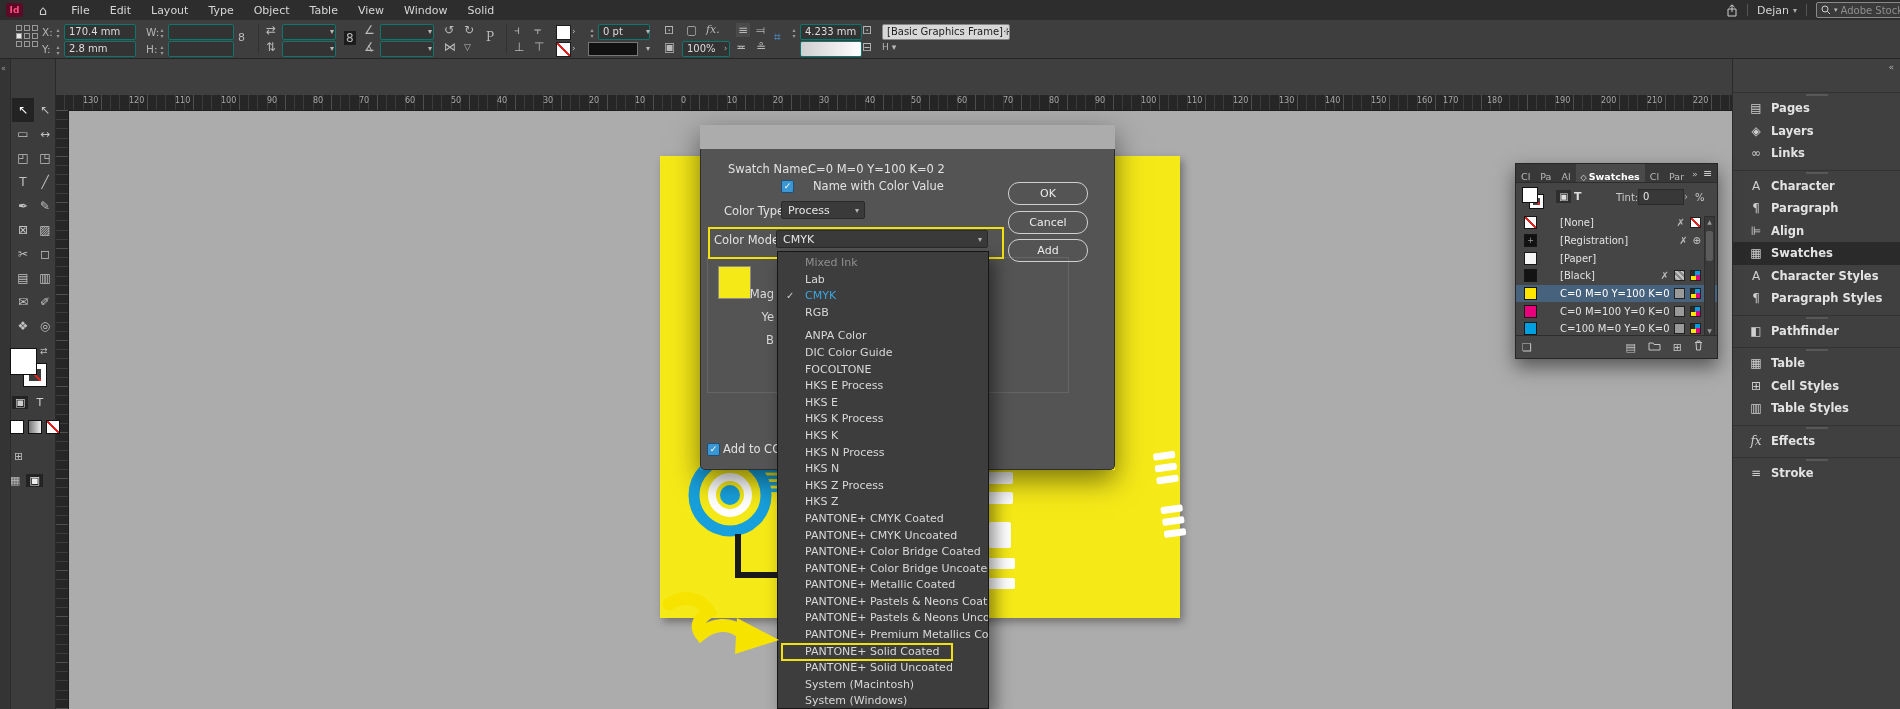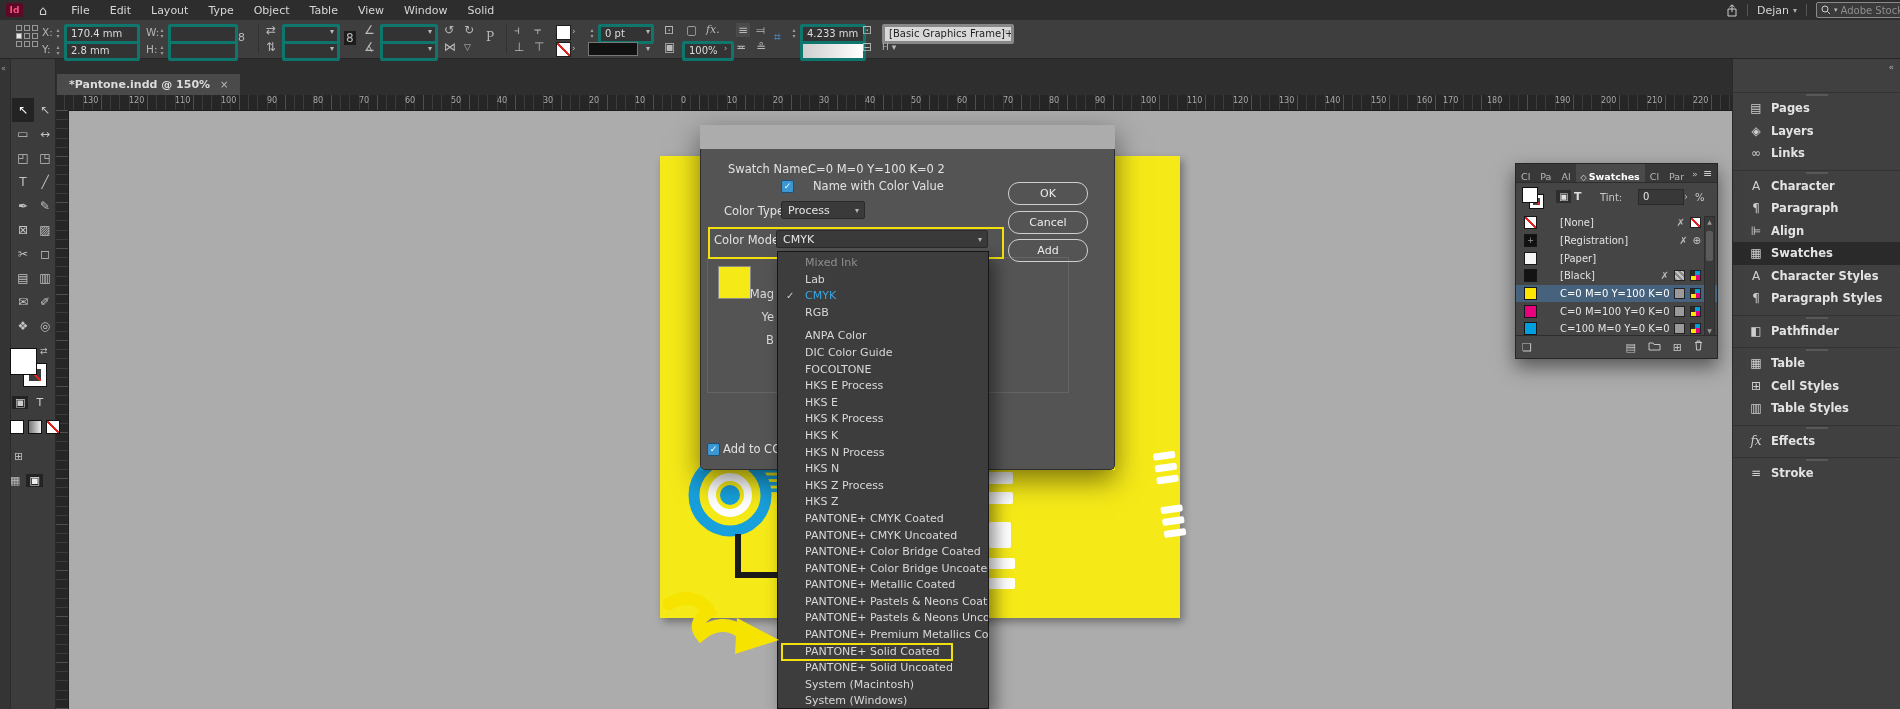--- a/index.html
+++ b/index.html
@@ -20,21 +20,21 @@
   #user-chip{display:flex;align-items:center;gap:4px}
   #user-caret{font-size:8px;color:#aaa}
   #search-box{display:flex;align-items:center;gap:3px;border:1px solid #8a8a8a;border-radius:2px;
               background:#3a3a3a;height:14px;padding:0 4px;width:86px;margin-right:-12px}
   #search-text{color:#8f8f8f;font-size:10px;white-space:nowrap;overflow:hidden}
 
   
   #controlbar{position:absolute;left:0;top:20px;width:1900px;height:38px;background:#3e3e3e;
               border-bottom:1px solid #262626;font-size:10.5px;z-index:89}
   .cb-label{position:absolute;color:#b5b5b5}
-  .cb-field{position:absolute;background:#333;border:3px solid #0f766e;border-radius:2px;height:14px;
+  .cb-field{position:absolute;background:#333;border:1px solid #0f766e;border-radius:2px;height:14px;
             line-height:14px;padding:0 4px;color:#ddd;font-size:10px;white-space:nowrap;overflow:hidden}
   .cb-field.light{background:#d8d8d8;color:#222;border-color:#888}
   .spin{position:absolute;color:#9a9a9a;font-size:6px;line-height:6px;text-align:center;width:8px}
   .cb-icon{position:absolute;color:#b9b9b9;font-size:12px;line-height:14px}
   .cb-icon.blue{color:#4e9fe8}
   .vsep{position:absolute;top:4px;bottom:4px;width:1px;background:#323232}
   #proxy-grid{position:absolute;left:16px;top:5px;display:grid;grid-template-columns:repeat(3,7px);
               grid-auto-rows:7px;gap:1px}
   .pg-dot{width:6px;height:6px;border:1px solid #9a9a9a;background:transparent;box-sizing:border-box}
   .pg-dot.filled{background:#e8e8e8}
@@ -132,21 +132,21 @@
   .ptab.active{background:#4a4a4a;color:#fff;font-weight:bold}
   .tab-diamond{font-size:8px;color:#ddd}
   #sp-tab-overflow{margin-left:auto;padding:0 3px;color:#bbb}
   #sp-tab-menu{padding:0 5px 0 2px;color:#ccc;font-size:11px}
   #sp-controls{position:absolute;left:0;top:18px;right:0;height:32px}
   #sp-proxy-fill{position:absolute;left:6px;top:5px;width:14px;height:14px;background:#fff;border:1px solid #111;z-index:2}
   #sp-proxy-stroke{position:absolute;left:14px;top:13px;width:13px;height:13px;border:3px solid #fff;outline:1px solid #111;
         background:linear-gradient(to top right,transparent 40%,#d22 42%,#d22 58%,transparent 60%);box-sizing:border-box}
   #sp-fmt-container{position:absolute;left:40px;top:8px;background:#2e2e2e;color:#ddd;font-size:10px;padding:1px 3px}
   #sp-fmt-text{position:absolute;left:58px;top:8px;color:#ddd;font-size:11px;font-weight:bold}
-  #sp-tint-label{position:absolute;left:84px;top:10px;color:#c9c9c9}
+  #sp-tint-label{position:absolute;left:100px;top:10px;color:#c9c9c9}
   #sp-tint-field{position:absolute;left:122px;top:7px;width:36px;height:14px;background:#383838;border:1px solid #2a2a2a;
                  color:#e8e8e8;line-height:14px;padding:0 4px}
   #sp-tint-arrow{position:absolute;left:168px;top:9px;color:#bbb}
   #sp-tint-unit{position:absolute;left:179px;top:10px;color:#c9c9c9}
   #sp-rows{position:absolute;left:0;top:50px;right:0}
   .sw-row{position:relative;height:17.7px;display:flex;align-items:center}
   .sw-row.selected{background:#47627d}
   .sw-row.selected .sw-label{color:#fff;font-weight:normal}
   .chip{width:13px;height:13px;border:1px solid #161616;margin-left:8px;flex:0 0 auto;box-sizing:border-box;
         display:flex;align-items:center;justify-content:center;font-size:8px;color:#888}
@@ -355,26 +355,20 @@
       <span class="apply-chip grad"></span>
       <span class="apply-chip none"></span>
     </div>
     <div id="view-row1">⊞</div>
     <div id="view-row2">
       <span>▦</span>
       <span id="screen-mode-active">▣</span>
     </div>
   </div>
 
-  <div id="tabstrip">
-    <div id="doc-tab">
-      <span>*Pantone.indd @ 150%</span>
-      <span id="doc-tab-close">×</span>
-    </div>
-  </div>
   <div id="hruler">
       <span class="rlabel" style="left: 28px;">130</span>
       <span class="rlabel" style="left: 74px;">120</span>
       <span class="rlabel" style="left: 120px;">110</span>
       <span class="rlabel" style="left: 166px;">100</span>
       <span class="rlabel" style="left: 212px;">90</span>
       <span class="rlabel" style="left: 258px;">80</span>
       <span class="rlabel" style="left: 304px;">70</span>
       <span class="rlabel" style="left: 350px;">60</span>
       <span class="rlabel" style="left: 396px;">50</span>

